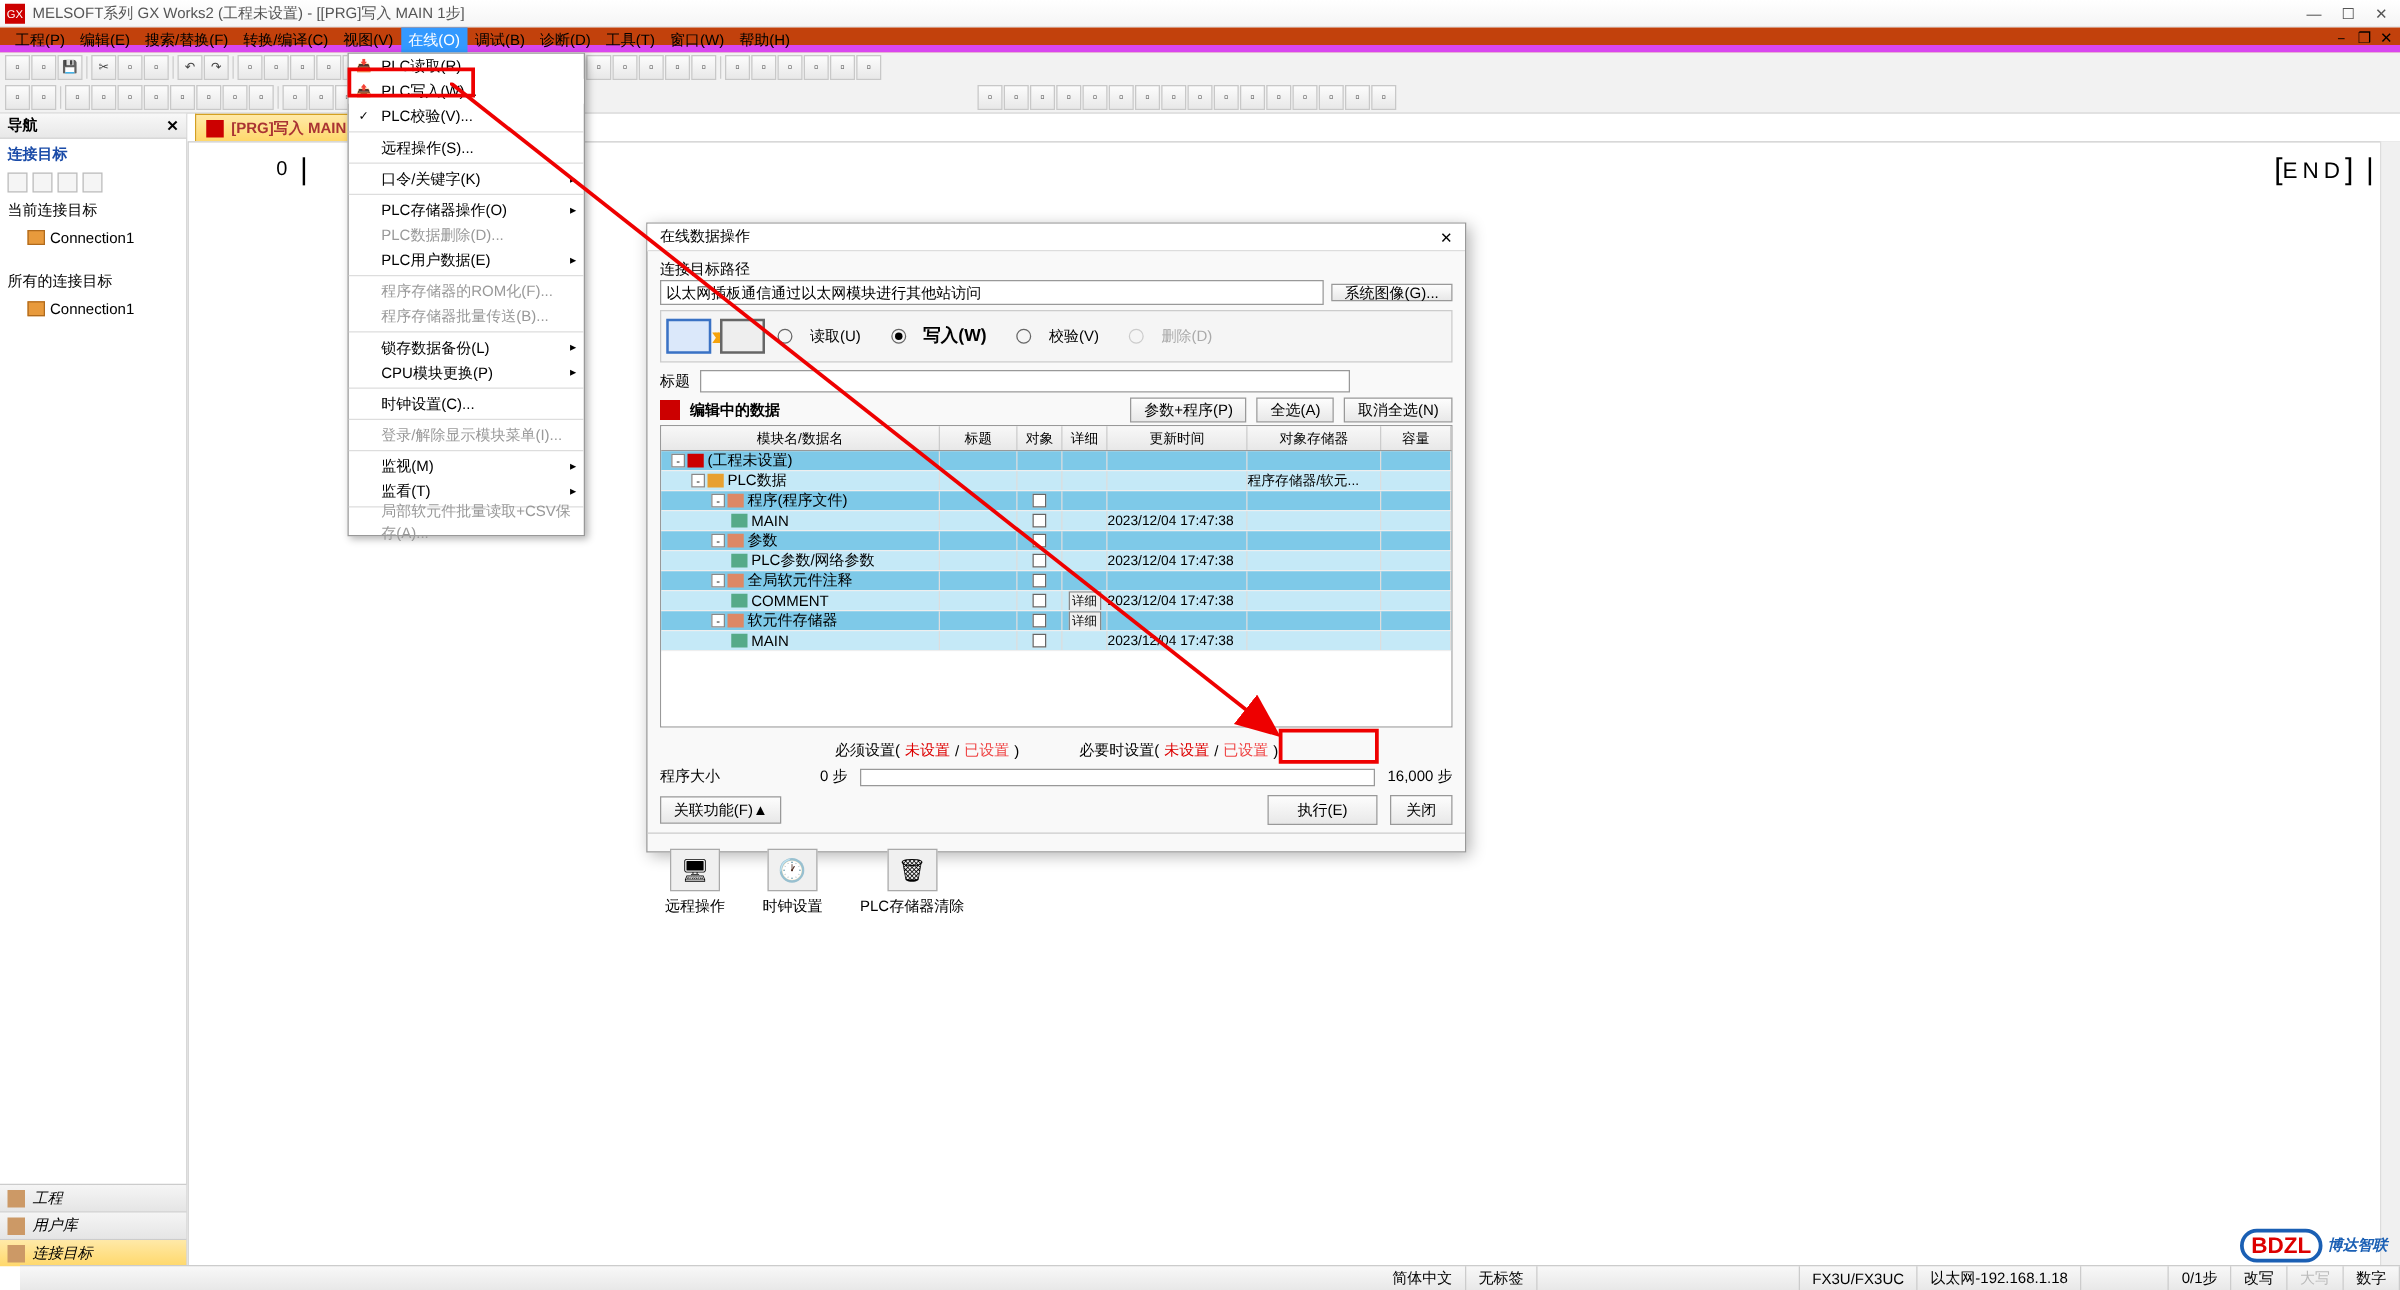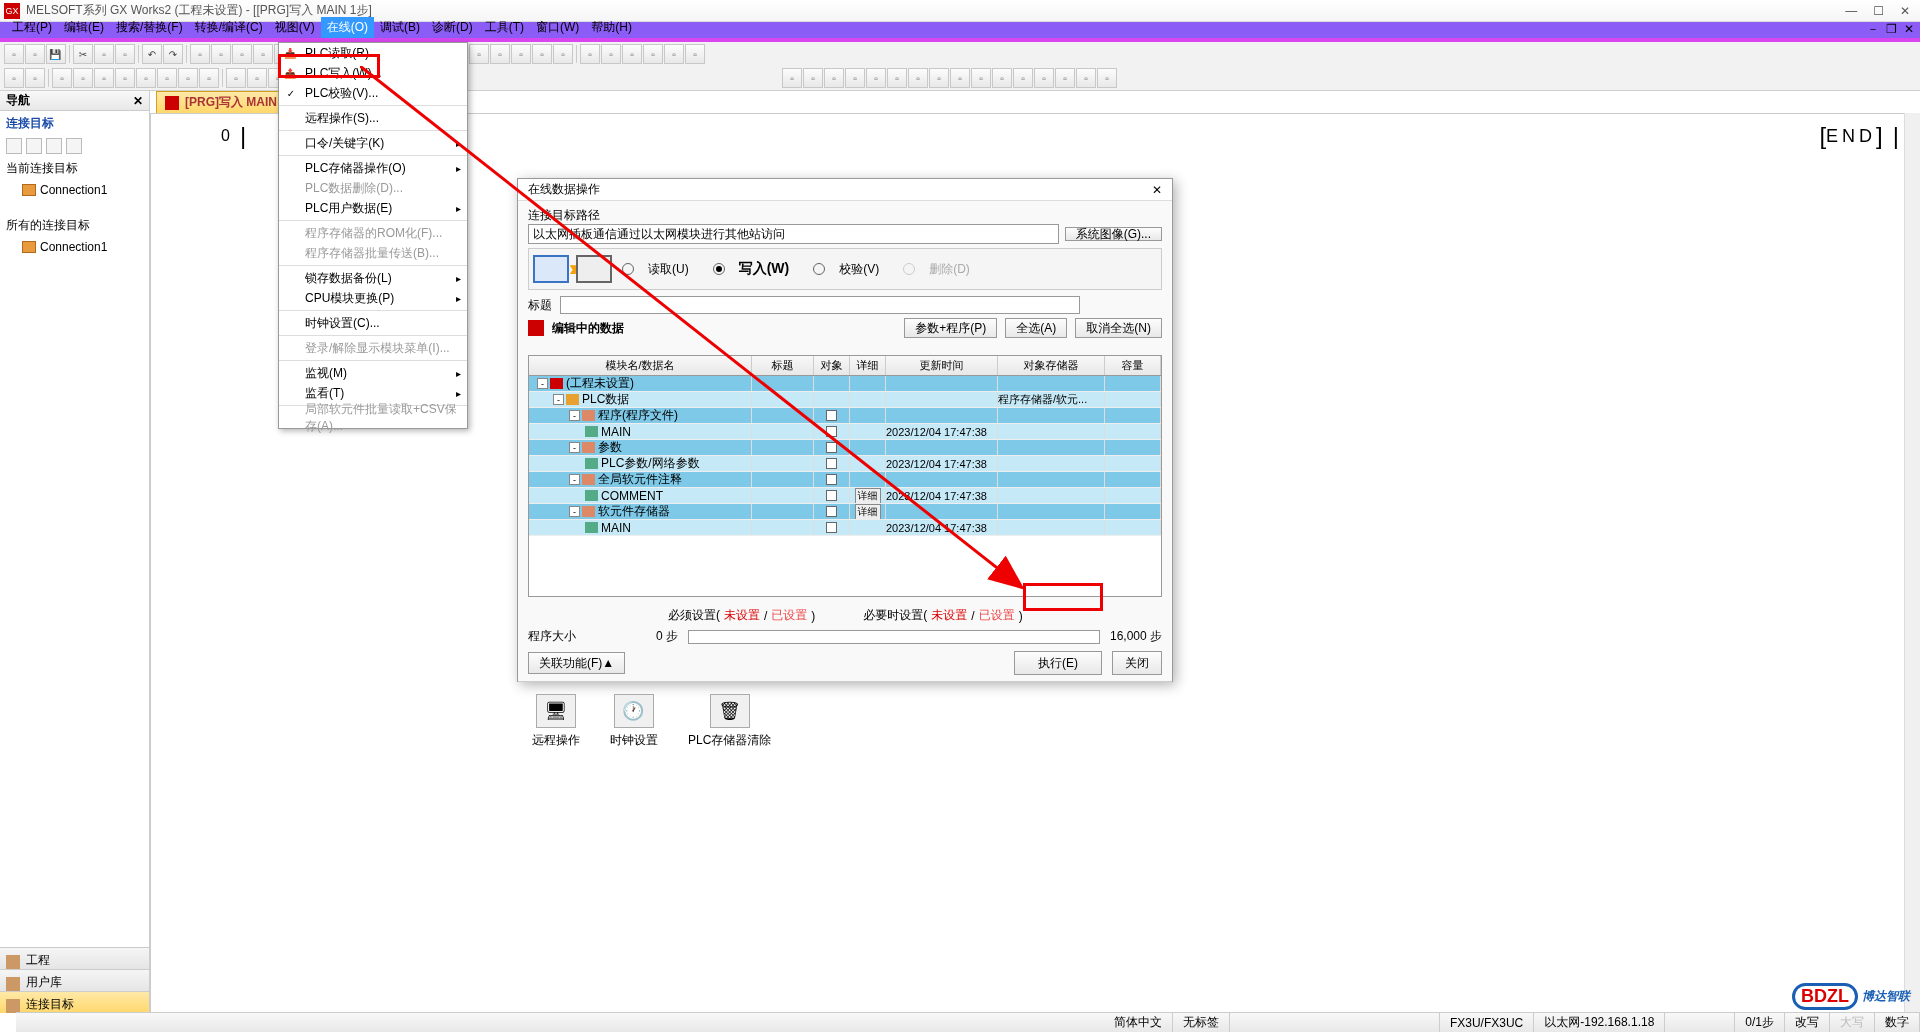--- a/index.html
+++ b/index.html
@@ -6,21 +6,21 @@
 body { background: #fff; width: 1920px; height: 1032px; overflow: hidden; position: relative; }
 
 
 .titlebar { height: 22px; background: linear-gradient(#fff, #f5f5f5); display: flex; align-items: center; padding: 0 4px; border-bottom: 1px solid #ddd; }
 .titlebar .app-icon { width: 16px; height: 16px; background: #c00; color: #fff; font-size: 9px; display: flex; align-items: center; justify-content: center; margin-right: 6px; }
 .titlebar .title { color: #555; }
 .titlebar .win-controls { margin-left: auto; display: flex; gap: 16px; color: #555; font-size: 14px; padding-right: 6px;}
 .titlebar .win-controls span { cursor: default; }
 
 
-.menubar { height: 20px; background: #8b5cf6; display: flex; align-items: flex-end; padding: 0 6px; border-bottom: 4px solid #d946ef; }
+.menubar { height: 20px; background: #c2410c; display: flex; align-items: flex-start; padding: 0 6px; border-bottom: 6px solid #d946ef; }
 .menubar .menu-item { padding: 2px 6px; color: #000; }
 .menubar .menu-item.active { background: #3399ff; color: #fff; }
 .menubar .mdi-controls { margin-left: auto; color: #000; font-size:11px;}
 .menubar .mdi-controls span{margin-left:4px;}
 
 
 .toolbars { background: #f2f2f2; border-bottom: 1px solid #d0d0d0; }
 .toolbar-row { height: 24px; display: flex; align-items: center; padding: 0 4px; gap: 1px; }
 .tb-btn { width: 20px; height: 20px; background: linear-gradient(#fcfcfc,#e8e8e8); border: 1px solid #c8c8c8; display:flex;align-items:center;justify-content:center;font-size:10px;color:#444;}
 .tb-sep { width:1px; height:18px; background:#ccc; margin: 0 2px;}
@@ -31,21 +31,21 @@
 .nav-header { height: 20px; background: linear-gradient(#f8f8f8,#e8e8e8); border-bottom:1px solid #ccc; display:flex;align-items:center; padding:0 6px; font-weight:bold;}
 .nav-header .close-x{margin-left:auto;}
 .nav-sub { padding:4px 6px; color:#1a4ba8; font-weight:bold;}
 .nav-icons { padding:2px 6px; display:flex; gap:4px;}
 .nav-icons span{width:16px;height:16px;border:1px solid #bbb;display:inline-block;background:#f5f5f5;}
 .nav-group { padding:4px 6px; color:#000;}
 .nav-item { padding:2px 6px 2px 22px; display:flex;align-items:center;gap:4px;}
 .nav-item .ico{width:14px;height:12px;background:#e89a3c;border:1px solid #b06a1c;display:inline-block;}
 .nav-spacer{flex:1;}
 .nav-tabs { }
-.nav-tab { height:22px;background:linear-gradient(#f5f5f5,#e5e5e5);border-top:1px solid #ccc;display:flex;align-items:flex-end;padding:0 6px;gap:6px;}
+.nav-tab { height:22px;background:linear-gradient(#f5f5f5,#e5e5e5);border-top:1px solid #ccc;display:flex;align-items:center;padding:0 6px;gap:6px;font-style:italic;}
 .nav-tab.active{background:linear-gradient(#ffe9a8,#ffd86b);}
 .nav-tab .ico{width:14px;height:14px;background:#c96;display:inline-block;}
 
 
 .content { flex:1; background:#fff; position:relative; }
 .doc-tab { position:absolute; top:0; left:6px; height:22px; background:linear-gradient(#ffe9a8,#ffd86b); border:1px solid #d4a020; border-bottom:none; display:flex;align-items:center;padding:0 8px;gap:6px;font-weight:bold;color:#a33;}
 .doc-tab .ico{width:14px;height:14px;background:#c00;display:inline-block;}
 .doc-body { position:absolute; top:22px; left:0; right:0; bottom:0; border:1px solid #ccc; background:#fff;}
 .ladder { position:absolute; top:8px; left:70px; right:20px; display:flex; align-items:center;}
 .ladder .step-num{font-size:16px; margin-right:10px;}
@@ -86,21 +86,21 @@
 .radio-lbl.disabled{color:#aaa;}
 .tab-strip{display:flex;align-items:center;border-bottom:1px solid #999;margin-bottom:2px;}
 .tab-strip .tab{padding:3px 10px;border:1px solid #999;border-bottom:none;background:#fff;margin-right:-1px;display:flex;align-items:center;gap:4px;}
 .tab-strip .tab .ico{width:12px;height:12px;background:#7ab84e;display:inline-block;}
 .tab-strip .spacer{flex:1;}
 .tab-strip .status-txt{font-size:12px;}
 .tab-strip .st-red{color:#d00;}
 .tab-strip .st-blue{color:#06c;}
 .title-row{display:flex;align-items:center;gap:8px;margin:4px 0;}
 .title-row input{height:18px;border:1px solid #999;width:520px;}
-.data-bar{display:flex;align-items:center;gap:8px;margin-bottom:17px;}
+.data-bar{display:flex;align-items:center;gap:8px;margin-bottom:2px;}
 .data-bar .ico{width:16px;height:16px;background:#c00;display:inline-block;}
 .data-bar .lbl{font-weight:bold;}
 .data-bar .btn{height:20px;padding:0 10px;border:1px solid #999;background:linear-gradient(#fdfdfd,#e8e8e8);}
 .tree-table{border:1px solid #999;background:#fff;}
 .tree-table .hdr{display:flex;background:linear-gradient(#f8f8f8,#e8e8e8);border-bottom:1px solid #999;}
 .tree-table .hdr .col{border-right:1px solid #ccc;text-align:center;padding:2px 0;font-size:11px;}
 .c-name{width:223px;text-align:left;padding-left:4px;}
 .c-title{width:62px;}.c-target{width:36px;}.c-detail{width:36px;}.c-date{width:112px;}.c-store{width:107px;}.c-cap{width:56px;}
 .tree-table .row{display:flex;height:16px;align-items:center;border-bottom:1px solid #eee;}
 .tree-table .row.dark{background:#7ec9e8;}

